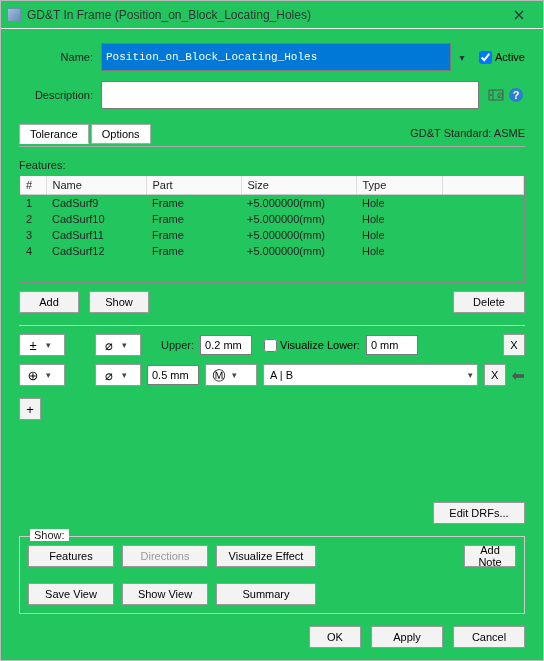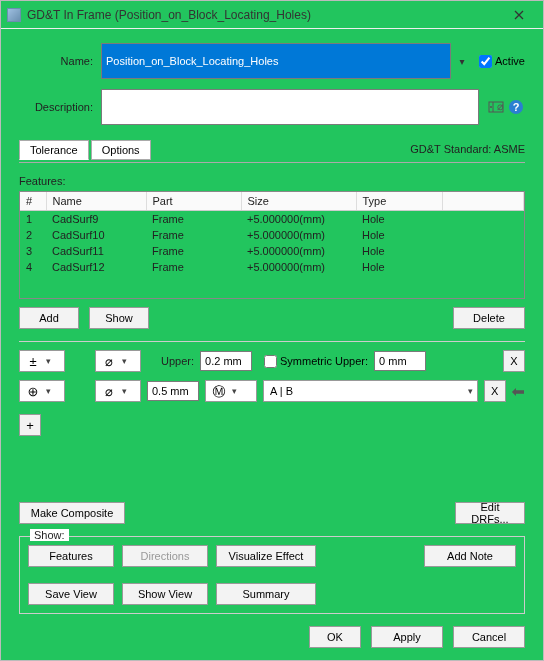--- a/index.html
+++ b/index.html
@@ -5,21 +5,21 @@
 * { box-sizing: border-box; margin: 0; padding: 0; font-family: "Segoe UI", Tahoma, sans-serif; font-size: 11px; }
 html, body { width: 544px; height: 661px; background: #fff; }
 .window { width: 544px; height: 661px; border: 1px solid #bbb; box-shadow: 2px 2px 6px rgba(0,0,0,0.15); background: #22c55e; display: flex; flex-direction: column; }
 .titlebar { height: 28px; display: flex; align-items: center; padding: 0 6px; border-bottom: 1px solid #eee; }
 .titlebar-icon { width: 14px; height: 14px; margin-right: 6px; background: linear-gradient(135deg,#9ebfe0 0,#6a8fb0 100%); border: 1px solid #6a8fb0; }
 .titlebar-title { flex: 1; color: #333; font-size: 12px; }
 .titlebar-close { width: 36px; height: 24px; display: flex; align-items: center; justify-content: center; cursor: pointer; }
 .body { flex: 1; padding: 14px 18px 12px 18px; display: flex; flex-direction: column; gap: 4px; }
 .form-row { display: flex; align-items: center; margin-bottom: 6px; gap: 4px; }
 .form-row .label { width: 78px; text-align: right; padding-right: 4px; color: #222; }
-input[type=text].field { height: 36px; border: 1px solid #7a7a7a; padding: 1px 4px; font-size: 11px; }
+input[type=text].field { height: 28px; border: 1px solid #7a7a7a; padding: 1px 4px; font-size: 11px; font-family: Liberation Mono, monospace; }
 input[type=text].name-field { flex: 1; background: #0078d7; color: #fff; }
 input[type=text].desc-field { flex: 1; background: #fff; }
 .checkbox { display: flex; align-items: center; gap: 3px; margin-left: 6px; }
 .checkbox input { width: 13px; height: 13px; }
 .icon-helpers { display: flex; gap: 2px; margin-left: 4px; }
 .helper-icon { width: 18px; height: 18px; display: flex; align-items: center; justify-content: center; }
 .tabs-row { display: flex; align-items: center; margin-top: 4px; }
 .tab { padding: 3px 10px; border: 1px solid #aaa; background: #fff; margin-right: 2px; cursor: pointer; position: relative; top: 1px; }
 .tab.active { border-bottom: 1px solid #fff; z-index: 2; }
 .tab-spacer { flex: 1; }
@@ -185,21 +185,21 @@
           </div>
           <div style="width:18px"></div>
           <div class="dd" style="width:46px">
             <span class="symbol">⌀</span>
             <span class="chev">▾</span>
           </div>
           <span class="label-inline" style="margin-left:14px">Upper:</span>
           <input type="text" class="smallfield" value="0.2 mm" style="">
           <label class="checkbox" style="margin-left:6px">
             <input type="checkbox" style="">
-            <span>Symmetric Upper:</span>
+            <span>Visualize Lower:</span>
           </label>
           <input type="text" class="smallfield" value="0 mm" style="">
           <div style="flex:1"></div>
           <button class="sqbtn">X</button>
         </div>
 
         <div class="tol-row">
           <div class="dd" style="width:46px">
             <span class="symbol">⊕</span>
             <span class="chev">▾</span>
@@ -219,34 +219,33 @@
             <span class="chev">▾</span>
           </div>
           <button class="sqbtn">X</button>
           <span class="arrow-left-big">⬅</span>
         </div>
 
         <button class="plusbtn">+</button>
       </div>
 
       <div class="bottom-tol" style="margin-top:auto;padding-top:50px">
-        <button class="btn" style="width:106px">Make Composite</button>
         <div style="flex:1"></div>
-        <button class="btn" style="width:70px">Edit DRFs...</button>
+        <button class="btn" style="width:92px">Edit DRFs...</button>
       </div>
     </div>
 
     <div class="groupbox">
       <span class="legend">Show:</span>
       <div class="show-grid">
         <button class="btn">Features</button>
         <button class="btn disabled">Directions</button>
         <button class="btn" style="width:100px">Visualize Effect</button>
         <div class="spacer"></div>
-        <button class="btn" style="width:92px">Add Note</button>
+        <button class="btn" style="width:52px">Add Note</button>
       </div>
       <div class="show-grid" style="margin-top:16px">
         <button class="btn">Save View</button>
         <button class="btn">Show View</button>
         <button class="btn" style="width:100px">Summary</button>
       </div>
     </div>
 
     <div class="dialog-btns">
       <button class="btn" style="width:52px">OK</button>

